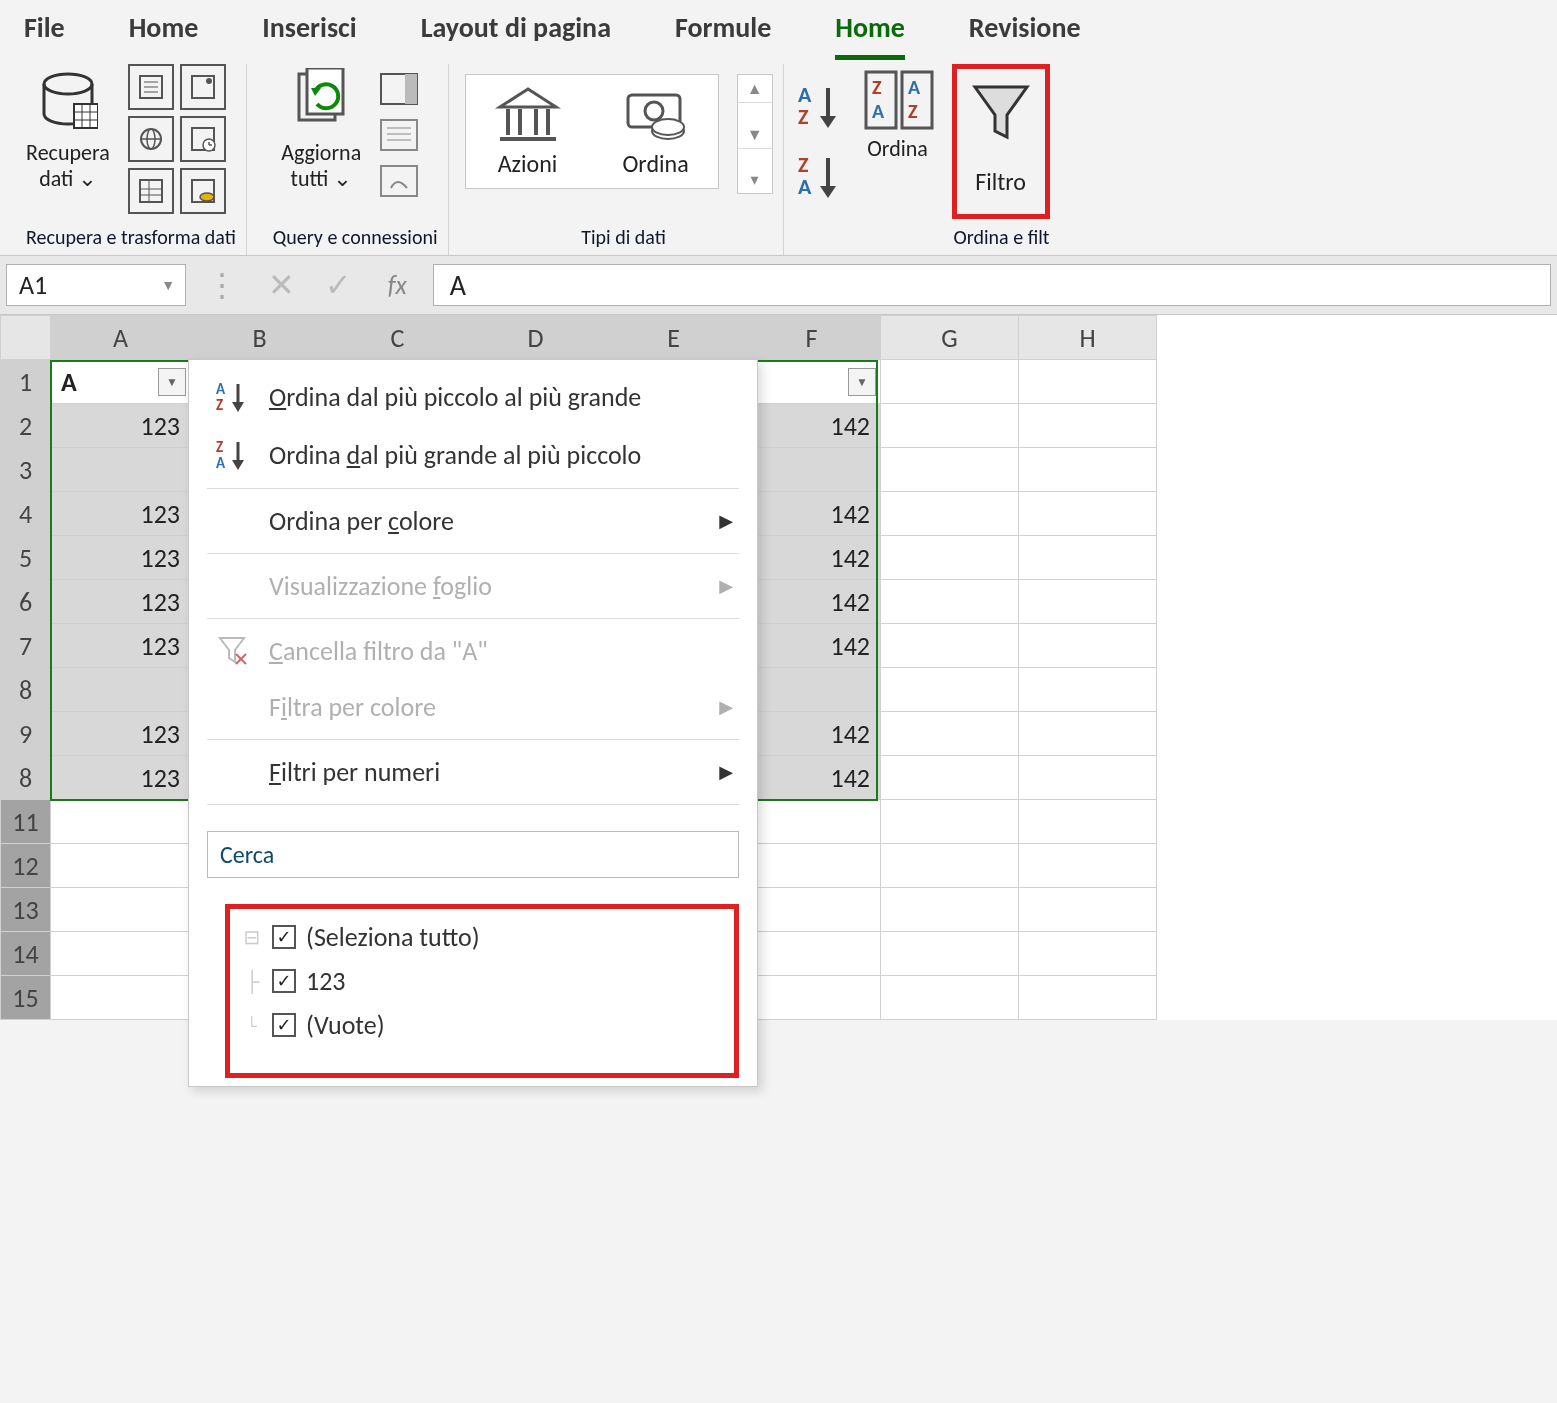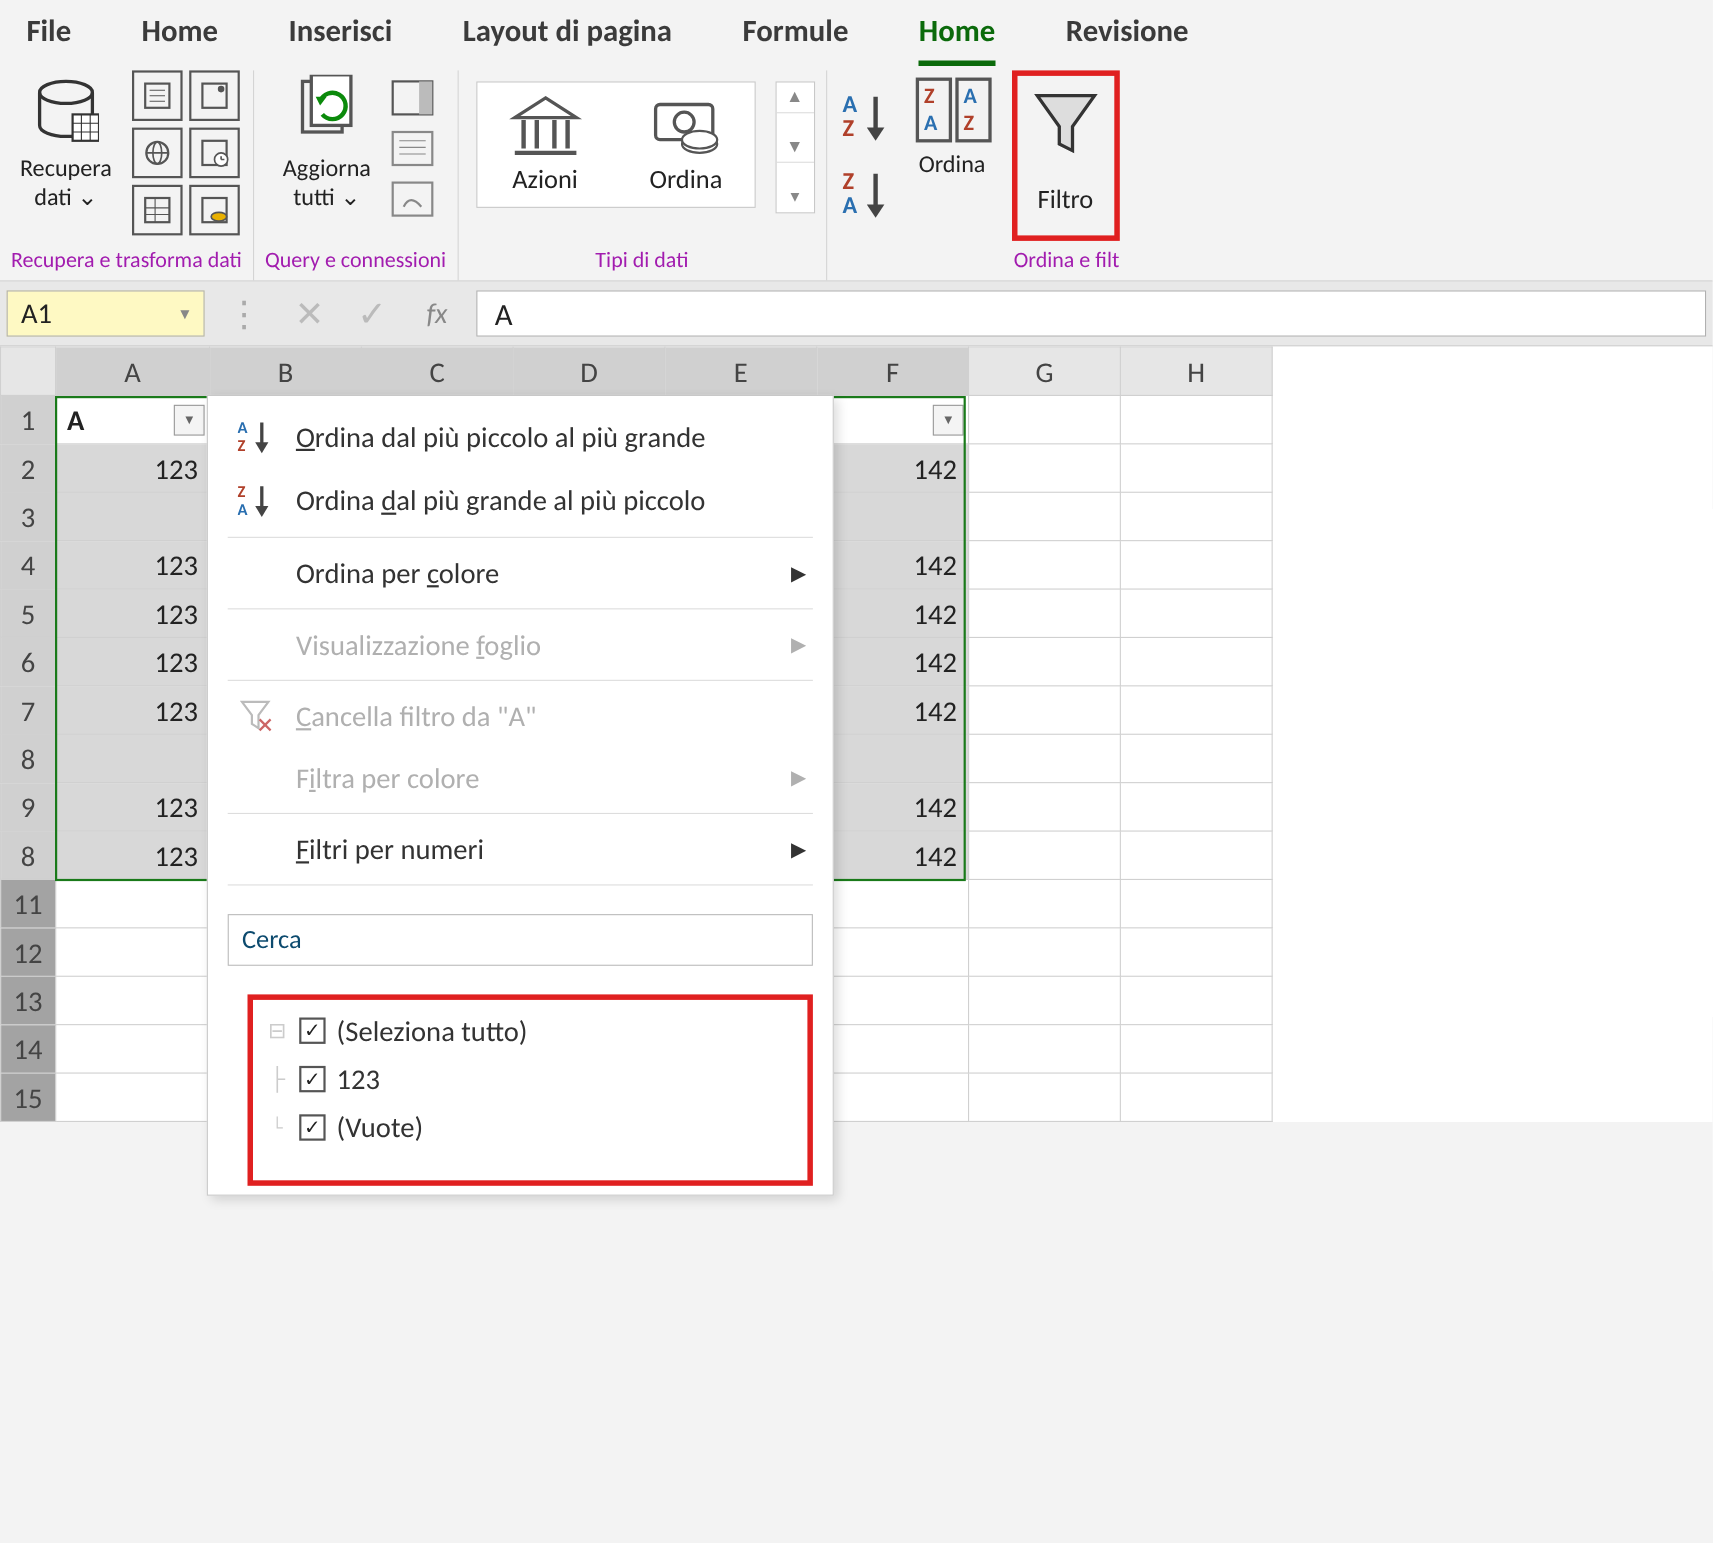--- a/index.html
+++ b/index.html
@@ -41,23 +41,24 @@
   .ribbon-group {
     display: flex;
     flex-direction: column;
     align-items: center;
     padding: 0 10px 6px 10px;
     border-right: 1px solid #d4d4d4;
     position: relative;
   }
   .ribbon-group-label {
     font-size: 20px;
-    color: #a21caf;
+    color: #0f172a;
     margin-top: 6px;
     white-space: nowrap;
+    margin-left: 16px;
   }
   .ribbon-icons-row {
     display: flex;
     align-items: flex-start;
     gap: 12px;
     flex: 1;
   }
 
   
   .big-btn {
@@ -144,21 +145,21 @@
   
   .formula-bar {
     display: flex;
     align-items: center;
     background: #e8e8e8;
     padding: 8px 6px;
     gap: 10px;
     border-bottom: 1px solid #c8c8c8;
   }
   .name-box {
-    background: #fef9c3;
+    background: #ffffff;
     border: 1px solid #b0b0b0;
     width: 180px;
     height: 42px;
     display: flex;
     align-items: center;
     padding: 0 12px;
     font-size: 26px;
     position: relative;
   }
   .name-box .arrow {

